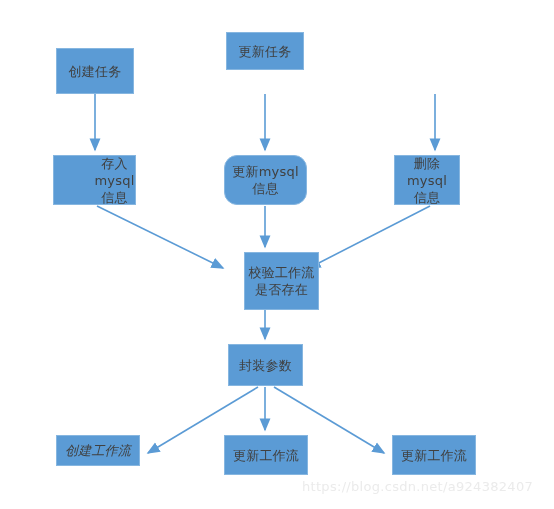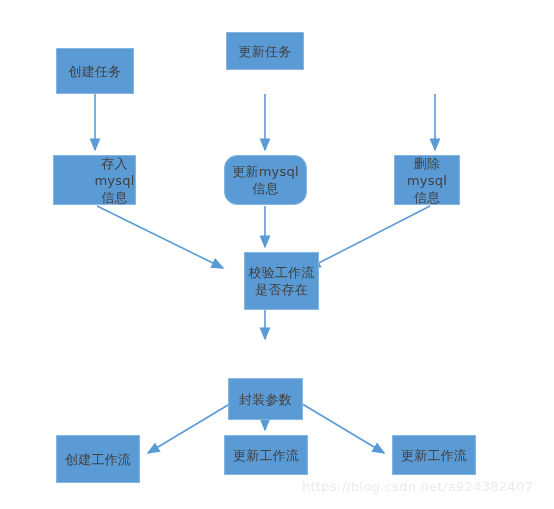--- a/index.html
+++ b/index.html
@@ -80,20 +80,20 @@
   <div class="node" style="left: 56px; top: 48px; width: 78px; height: 46px;">创建任务</div>
   <div class="node" style="left: 226px; top: 32px; width: 78px; height: 38px;">更新任务</div>
   <div class="node" style="left: 53px; top: 155px; width: 83px; height: 50px; padding-left: 40px;">存入mysql
 信息</div>
   <div class="node" style="left: 224px; top: 155px; width: 83px; height: 50px; border-radius: 13px;">更新mysql
 信息</div>
   <div class="node" style="left: 394px; top: 155px; width: 66px; height: 50px;">删除mysql
 信息</div>
   <div class="node" style="left: 228px; top: 252px; width: 75px; height: 58px; margin-left: 16px;">校验工作流
 是否存在</div>
-  <div class="node" style="left: 228px; top: 344px; width: 75px; height: 42px; margin-top: 34px;">封装参数</div>
-  <div class="node" style="left: 56px; top: 435px; width: 84px; height: 48px;">创建工作流</div>
+  <div class="node" style="left: 228px; top: 344px; width: 75px; height: 42px;">封装参数</div>
+  <div class="node" style="left: 56px; top: 435px; width: 84px; height: 31px; font-style: italic;">创建工作流</div>
   <div class="node" style="left: 224px; top: 435px; width: 84px; height: 40px;">更新工作流</div>
   <div class="node" style="left: 392px; top: 435px; width: 84px; height: 40px;">更新工作流</div>
 
   <div class="watermark">https://blog.csdn.net/a924382407</div>
 
 </div>
 
 </body></html>

